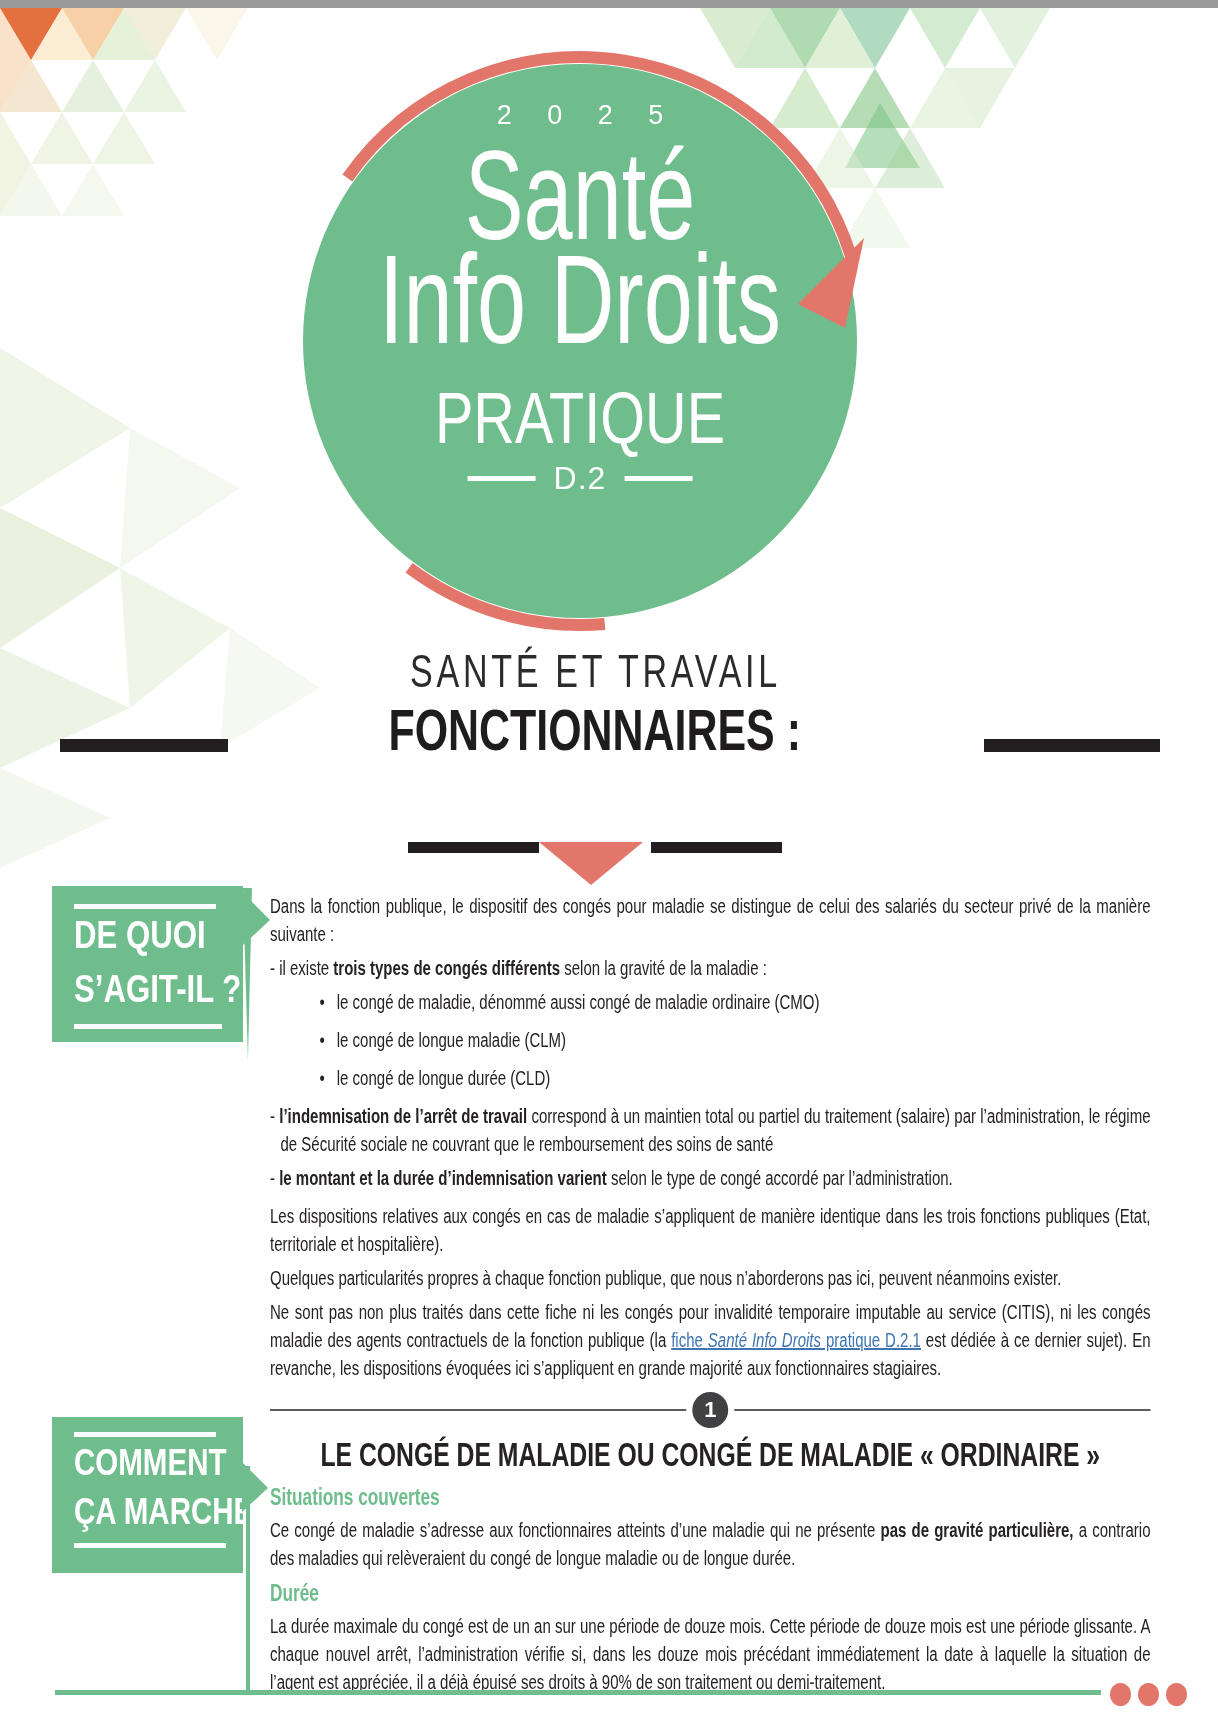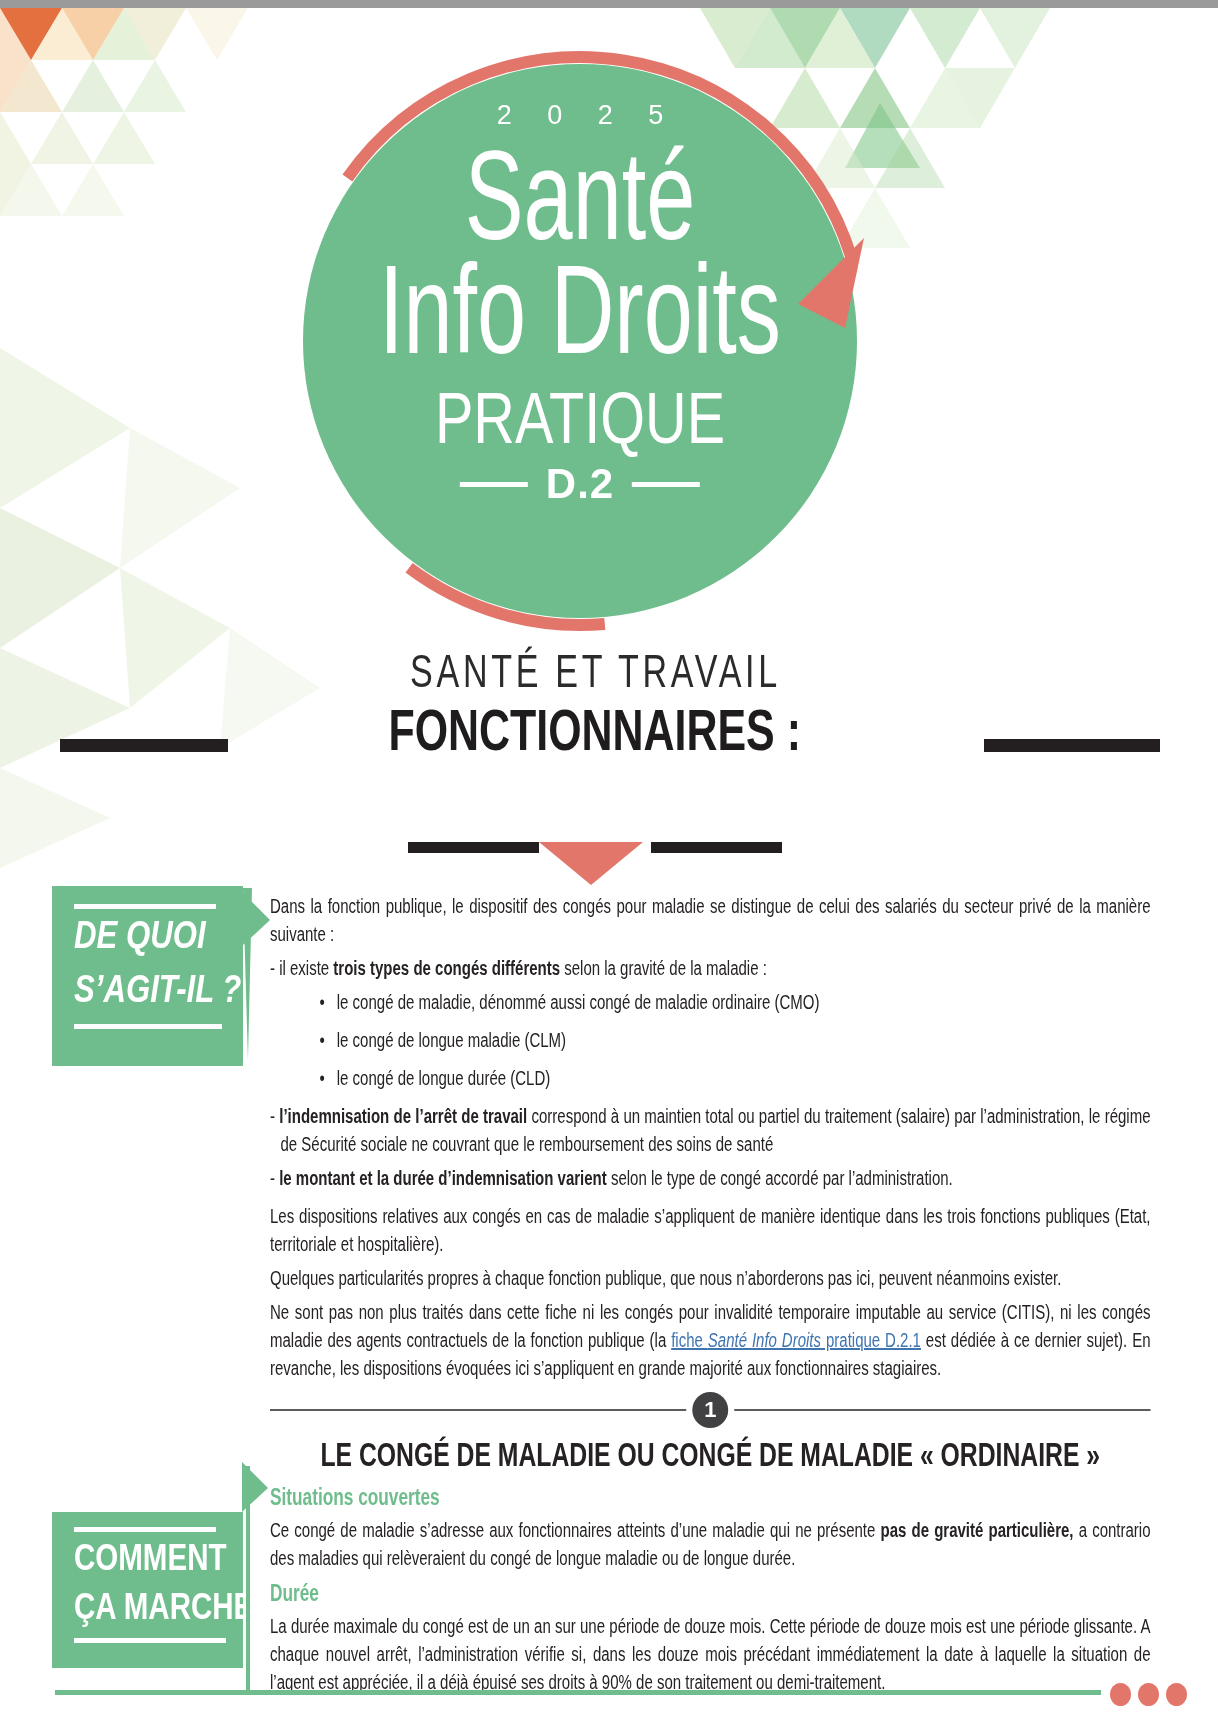--- a/index.html
+++ b/index.html
@@ -8,26 +8,26 @@
   svg{display:block;}
   .abs{position:absolute;}
 
   
   .cover-svg{position:absolute;left:0;top:0;}
   .badge-text{position:absolute;left:580px;transform:translateX(-50%);color:#fff;text-align:center;white-space:nowrap;}
   .badge-year{top:92px;font-size:27px;letter-spacing:14px;padding-left:14px;}
   .badge-big{font-size:126px;line-height:112px;}
   .badge-big>span{display:inline-block;transform:scaleX(0.70);transform-origin:center;}
   .badge-line1{top:132px;}
-  .badge-line2{top:246px;}
+  .badge-line2{top:236px;}
   .badge-line3{top:372px;font-size:72px;line-height:76px;}
   .badge-line3>span{display:inline-block;transform:scaleX(0.80);transform-origin:center;}
   .badge-coderow{top:452px;display:flex;align-items:center;gap:18px;}
   .badge-coderow .rule{width:68px;height:5px;background:#fff;}
-  .badge-code{font-size:42px;font-weight:bold;letter-spacing:1px;}
+  .badge-code{font-size:32px;font-weight:normal;letter-spacing:1px;}
 
   
   .kicker{top:636px;left:0;width:1190px;text-align:center;font-size:46px;color:#2c2a2b;white-space:nowrap;}
   .kicker>span{display:inline-block;transform:scaleX(0.74);letter-spacing:5px;}
   .h-title{left:0;width:1190px;text-align:center;font-weight:bold;font-size:58px;color:#1f1c1d;white-space:nowrap;}
   .h-title>span{display:inline-block;transform:scaleX(0.74);}
   .t1{top:688px;} .t2{top:752px;}
   .side-bar{height:13px;background:#231f20;top:731px;}
   .side-bar.l{left:60px;width:168px;} .side-bar.r{left:984px;width:176px;}
   .sub-bar{height:11px;background:#231f20;top:834px;}
@@ -137,30 +137,30 @@
   </div>
 
   <div class="abs h-title t1"><span>FONCTIONNAIRES :</span></div>
   <div class="abs kicker"><span>SANTÉ ET TRAVAIL</span></div>
   <div class="abs side-bar l"></div>
   <div class="abs side-bar r"></div>
   <div class="abs sub-bar l"></div>
   <div class="abs sub-bar r"></div>
   <div class="abs down-tri"></div>
 
-  <div class="glabel" style="top:878px;height:180px;font-style:italic;">
+  <div class="glabel" style="top:878px;height:156px;">
     <div class="wrule" style="top:18px;width:142px;"></div>
     <div class="ltxt" style="top:28px;">DE QUOI</div>
     <div class="ltxt" style="top:82px;">S’AGIT-IL ?</div>
     <div class="wrule" style="top:138px;width:148px;"></div>
   </div>
   <div class="gtab" style="left:242px;top:884px;width:28px;height:54px;"></div>
   <div class="gtaper" style="left:243px;top:880px;width:9px;height:172px;"></div>
 
-  <div class="glabel" style="top:1504px;height:156px;">
+  <div class="glabel" style="top:1409px;height:156px;">
     <div class="wrule" style="top:15px;width:142px;"></div>
     <div class="ltxt" style="top:25px;font-size:36px;">COMMENT</div>
     <div class="ltxt" style="top:74px;font-size:36px;">ÇA MARCHE ?</div>
     <div class="wrule" style="top:126px;width:152px;"></div>
   </div>
   <div class="gtab" style="left:242px;top:1454px;width:26px;height:50px;"></div>
   <div class="gvline" style="left:246px;top:1458px;width:4px;height:224px;"></div>
 
   <div class="col">
 

